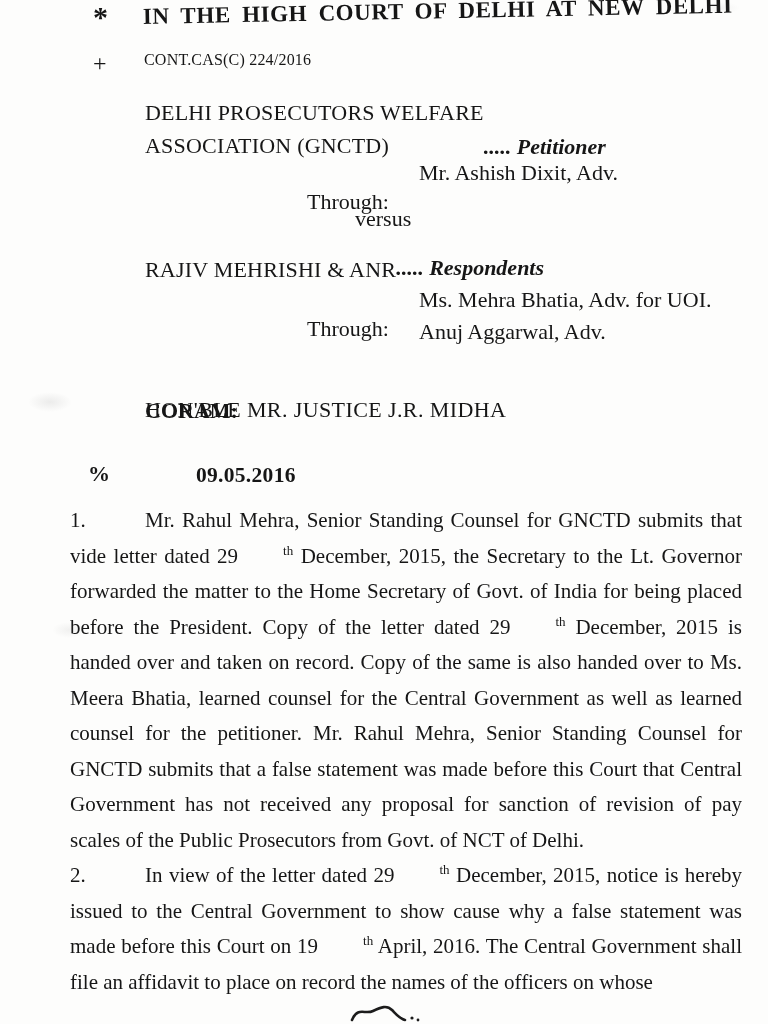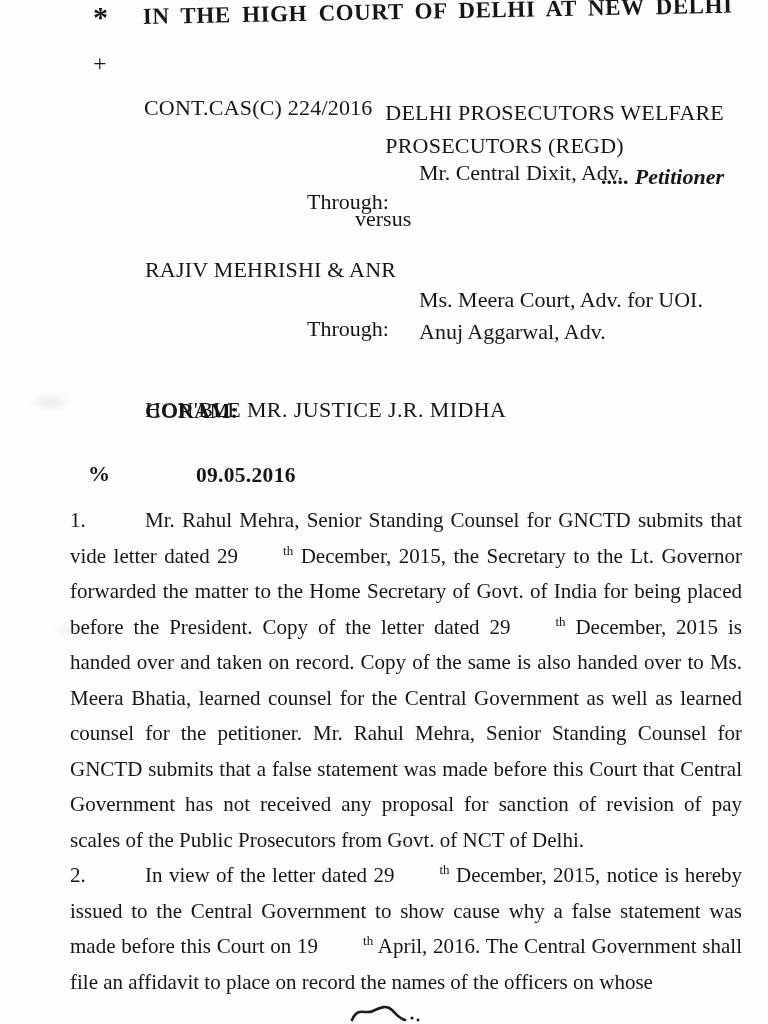--- a/index.html
+++ b/index.html
@@ -27,28 +27,27 @@
     transform: rotate(-1.1deg);
     transform-origin: left bottom;
     white-space: nowrap;
   }
   .mark-plus {
     left: 93px; top: 50px;
     font-size: 24px; line-height: 26px;
   }
   .case-number {
     left: 144px; top: 51px;
-    font-size: 22px; letter-spacing: 0.2px;
+    font-size: 16px; letter-spacing: 0.2px;
     white-space: nowrap;
-    margin-top: 44px;
   }
 
   
   .party-block {
-    display: flex; justify-content: flex-start; flex-direction: column;
+    display: flex; justify-content: flex-start;
   }
   .petitioner-block { left: 145px; right: 44px; top: 96px; align-items: flex-end; }
   .respondent-block { left: 145px; right: 30px; top: 253px; align-items: flex-start; }
   .party-names { font-size: 22px; line-height: 33px; letter-spacing: 0.2px; }
   .designation {
     font-size: 22px; font-weight: bold; font-style: italic;
     white-space: nowrap; line-height: 30px;
   }
   .through-row { display: flex; font-size: 22px; }
   .pet-through { left: 307px; top: 157px; }
@@ -98,40 +97,41 @@
 
   <div class="abs mark-star">*</div>
   <div class="abs court-title">IN THE HIGH COURT OF DELHI AT NEW DELHI</div>
 
   <div class="abs mark-plus">+</div>
   <div class="abs case-number">CONT.CAS(C) 224/2016</div>
 
   <div class="abs party-block petitioner-block">
     <div class="party-names">
       <div>DELHI PROSECUTORS WELFARE</div>
-      <div>PROSECUTORS (REGD)</div>
+      <div>ASSOCIATION (GNCTD)</div>
     </div>
     <div class="designation">..... Petitioner</div>
   </div>
 
   <div class="abs through-row pet-through">
     <span class="through-label">Through:</span>
-    <span class="counsel-lines">Mr. Central Dixit, Adv.</span>
+    <span class="counsel-lines">Mr. Ashish Dixit, Adv.</span>
   </div>
 
   <div class="abs versus">versus</div>
 
   <div class="abs party-block respondent-block">
     <div class="party-names">RAJIV MEHRISHI &amp; ANR</div>
+    <div class="designation">..... Respondents</div>
   </div>
 
   <div class="abs through-row resp-through">
     <span class="through-label">Through:</span>
     <span class="counsel-lines">
-      <div>Ms. Meera Court, Adv. for UOI.</div>
+      <div>Ms. Mehra Bhatia, Adv. for UOI.</div>
       <div>Anuj Aggarwal, Adv.</div>
     </span>
   </div>
 
   <div class="abs coram-label">CORAM:</div>
   <div class="abs judge-name">HON'BLE MR. JUSTICE J.R. MIDHA</div>
 
   <div class="abs percent-mark">%</div>
   <div class="abs order-date">09.05.2016</div>
 

